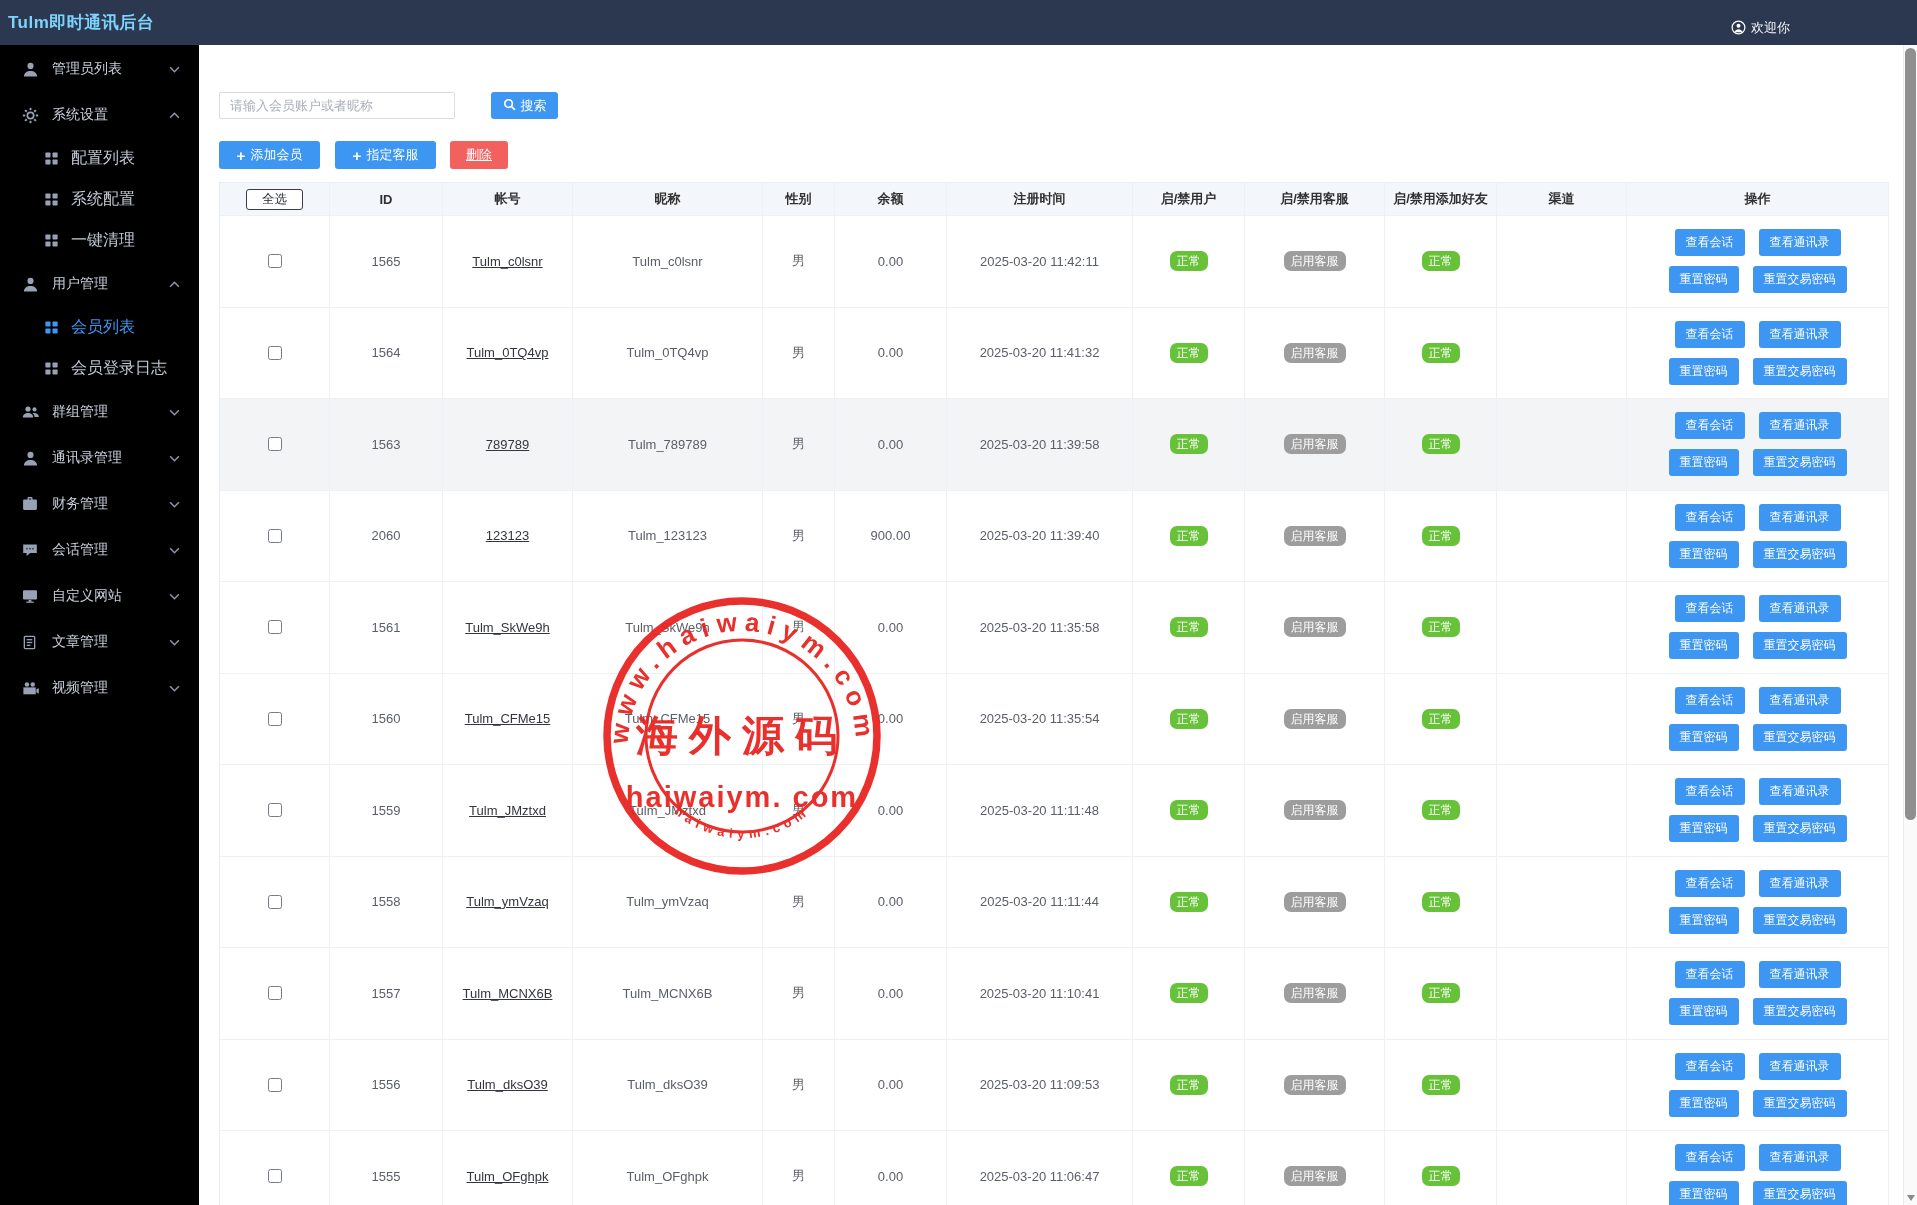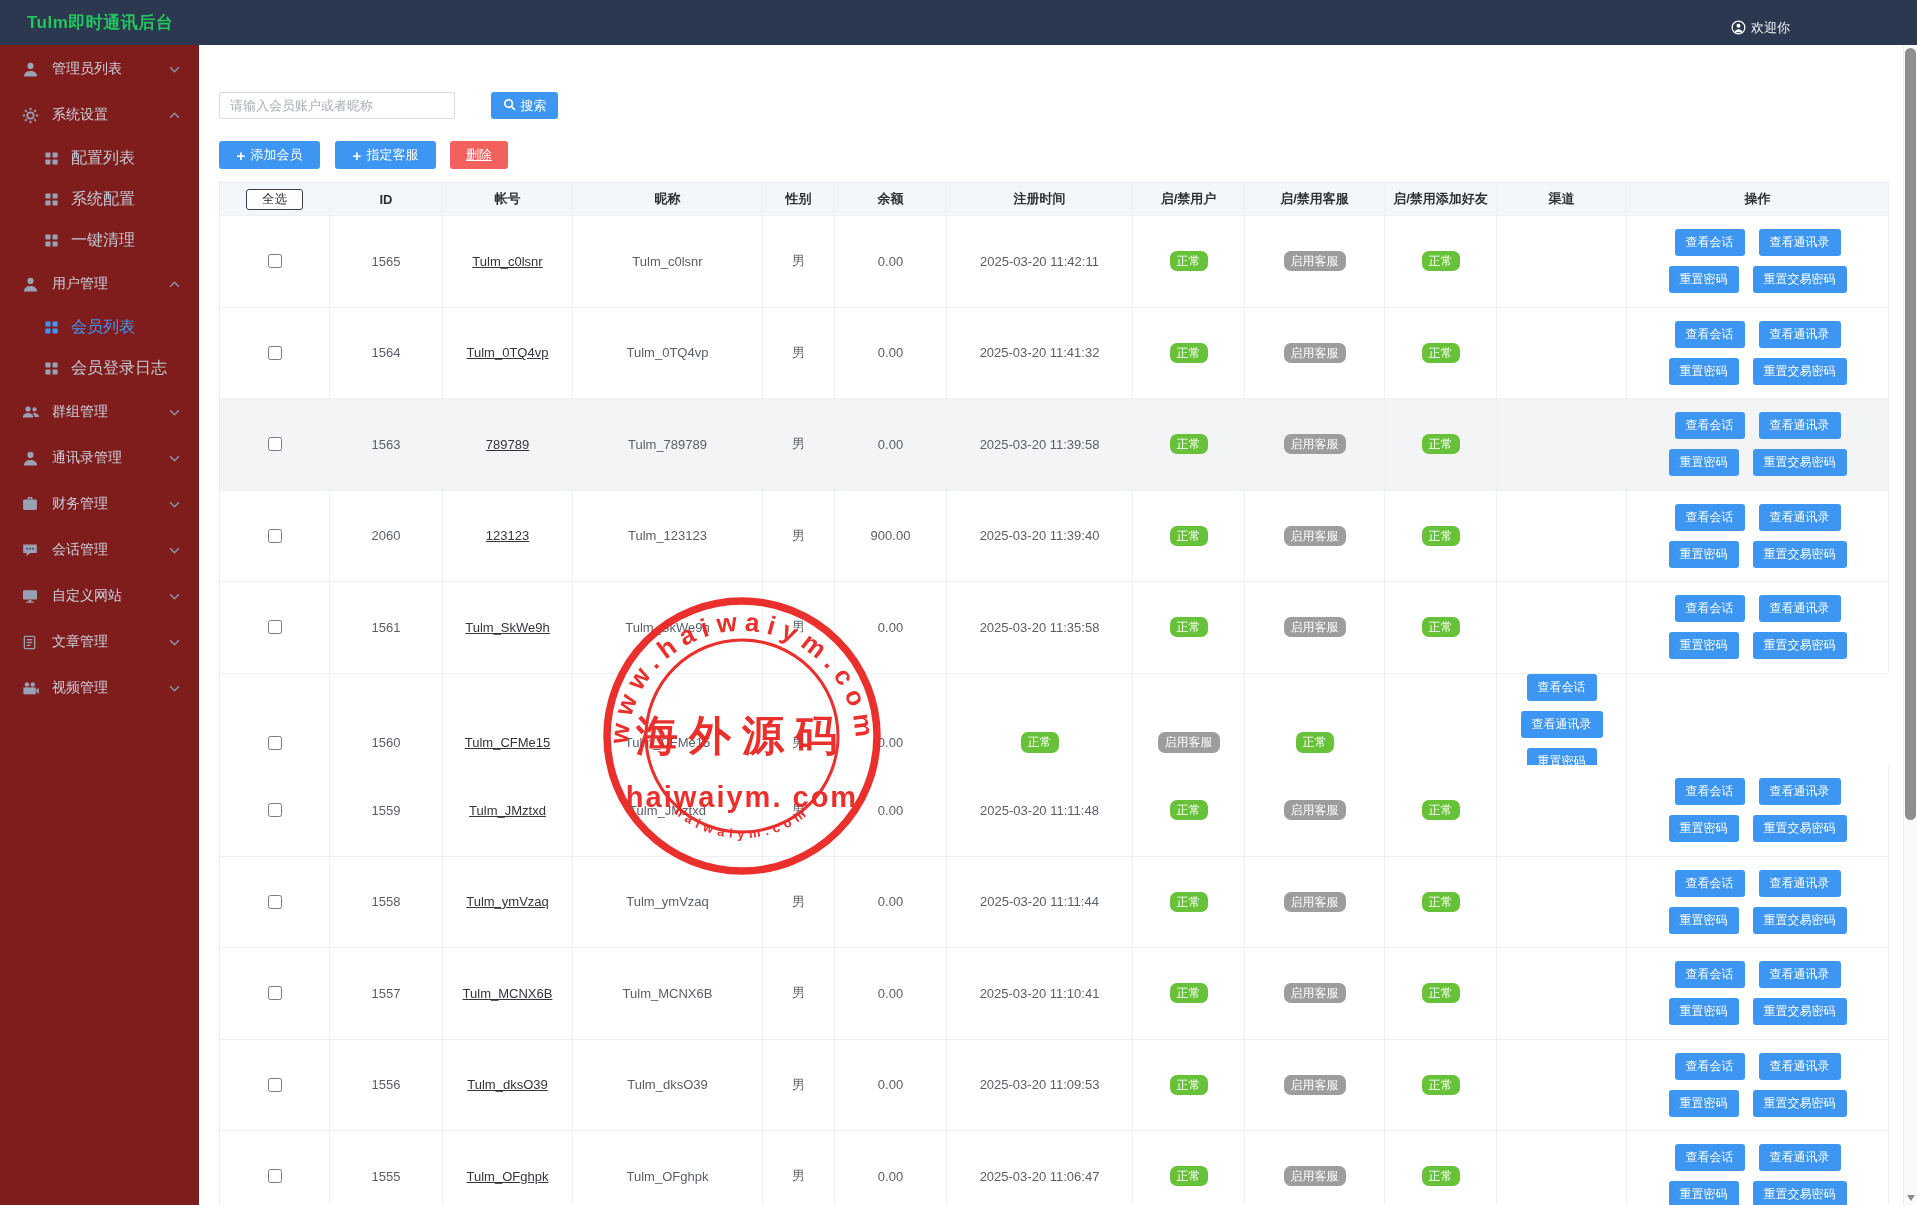--- a/index.html
+++ b/index.html
@@ -5,25 +5,25 @@
   * { margin:0; padding:0; box-sizing:border-box; }
   html,body { width:1917px; height:1205px; }
   body {
     position:relative; overflow:hidden; background:#fff;
     font-family:"Liberation Sans","DejaVu Sans",sans-serif;
     --accent:#3d96f2; --danger:#f2615e; --success:#67c23a;
     --badge-gray:#9d9d9d; --wm:#e8211d;
   }
   
   .topbar { position:absolute; top:0; left:0; width:100%; height:45px; background:#2c3850; z-index:8; }
-  .app-title { position:absolute; left:27px; top:0; line-height:45px; color:#22c55e; font-size:17px; font-weight:bold; letter-spacing:.5px; }
+  .app-title { position:absolute; left:8px; top:0; line-height:45px; color:#7dd3fc; font-size:17px; font-weight:bold; letter-spacing:.5px; }
   .welcome { position:absolute; right:127px; top:0; height:55px; display:flex; align-items:center; gap:5px; color:#f2f4f8; font-size:13px; cursor:pointer; }
   .welcome .icon { display:flex; }
   
-  .sidebar { position:absolute; top:45px; left:0; width:199px; bottom:0; background:#7f1d1d; padding-top:1px; z-index:7; }
+  .sidebar { position:absolute; top:45px; left:0; width:199px; bottom:0; background:#000000; padding-top:1px; z-index:7; }
   .side-item { height:46px; display:flex; align-items:center; padding:0 18px 0 22px; color:#c9cfda; font-size:14px; cursor:pointer; }
   .side-item .icon { width:19px; margin-right:11px; color:#99a2b5; display:flex; align-items:center; }
   .side-item .side-label { flex:1; }
   .side-item .chev { width:12px; margin:0; color:#8b94a8; }
   .side-subitem { height:41px; display:flex; align-items:center; padding:0 18px 0 44px; color:#c2c8d4; font-size:16px; cursor:pointer; }
   .side-subitem .icon { width:17px; margin-right:10px; color:#99a2b5; display:flex; align-items:center; }
   .side-subitem.active, .side-subitem.active .icon { color:#3e97f5; }
   
   .content { position:absolute; left:199px; top:45px; right:0; bottom:0; background:#fff; }
   .search-input { position:absolute; left:20px; top:47px; width:236px; height:27px; padding:0 10px; border:1px solid #d9dce3; border-radius:2px; font-size:13px; color:#333; outline:none; }
@@ -496,20 +496,21 @@
           <div class="t-cell">
             <input type="checkbox" class="checkbox" style="">
           </div>
           <div class="t-cell">1560</div>
           <div class="t-cell">
             <a class="link">Tulm_CFMe15</a>
           </div>
           <div class="t-cell">Tulm_CFMe15</div>
           <div class="t-cell">男</div>
           <div class="t-cell">0.00</div>
+          <div class="t-cell">2025-03-20 11:35:54</div>
           <div class="t-cell">
             <span class="badge green">正常</span>
           </div>
           <div class="t-cell">
             <span class="badge gray">启用客服</span>
           </div>
           <div class="t-cell">
             <span class="badge green">正常</span>
           </div>
           <div class="t-cell"></div>

